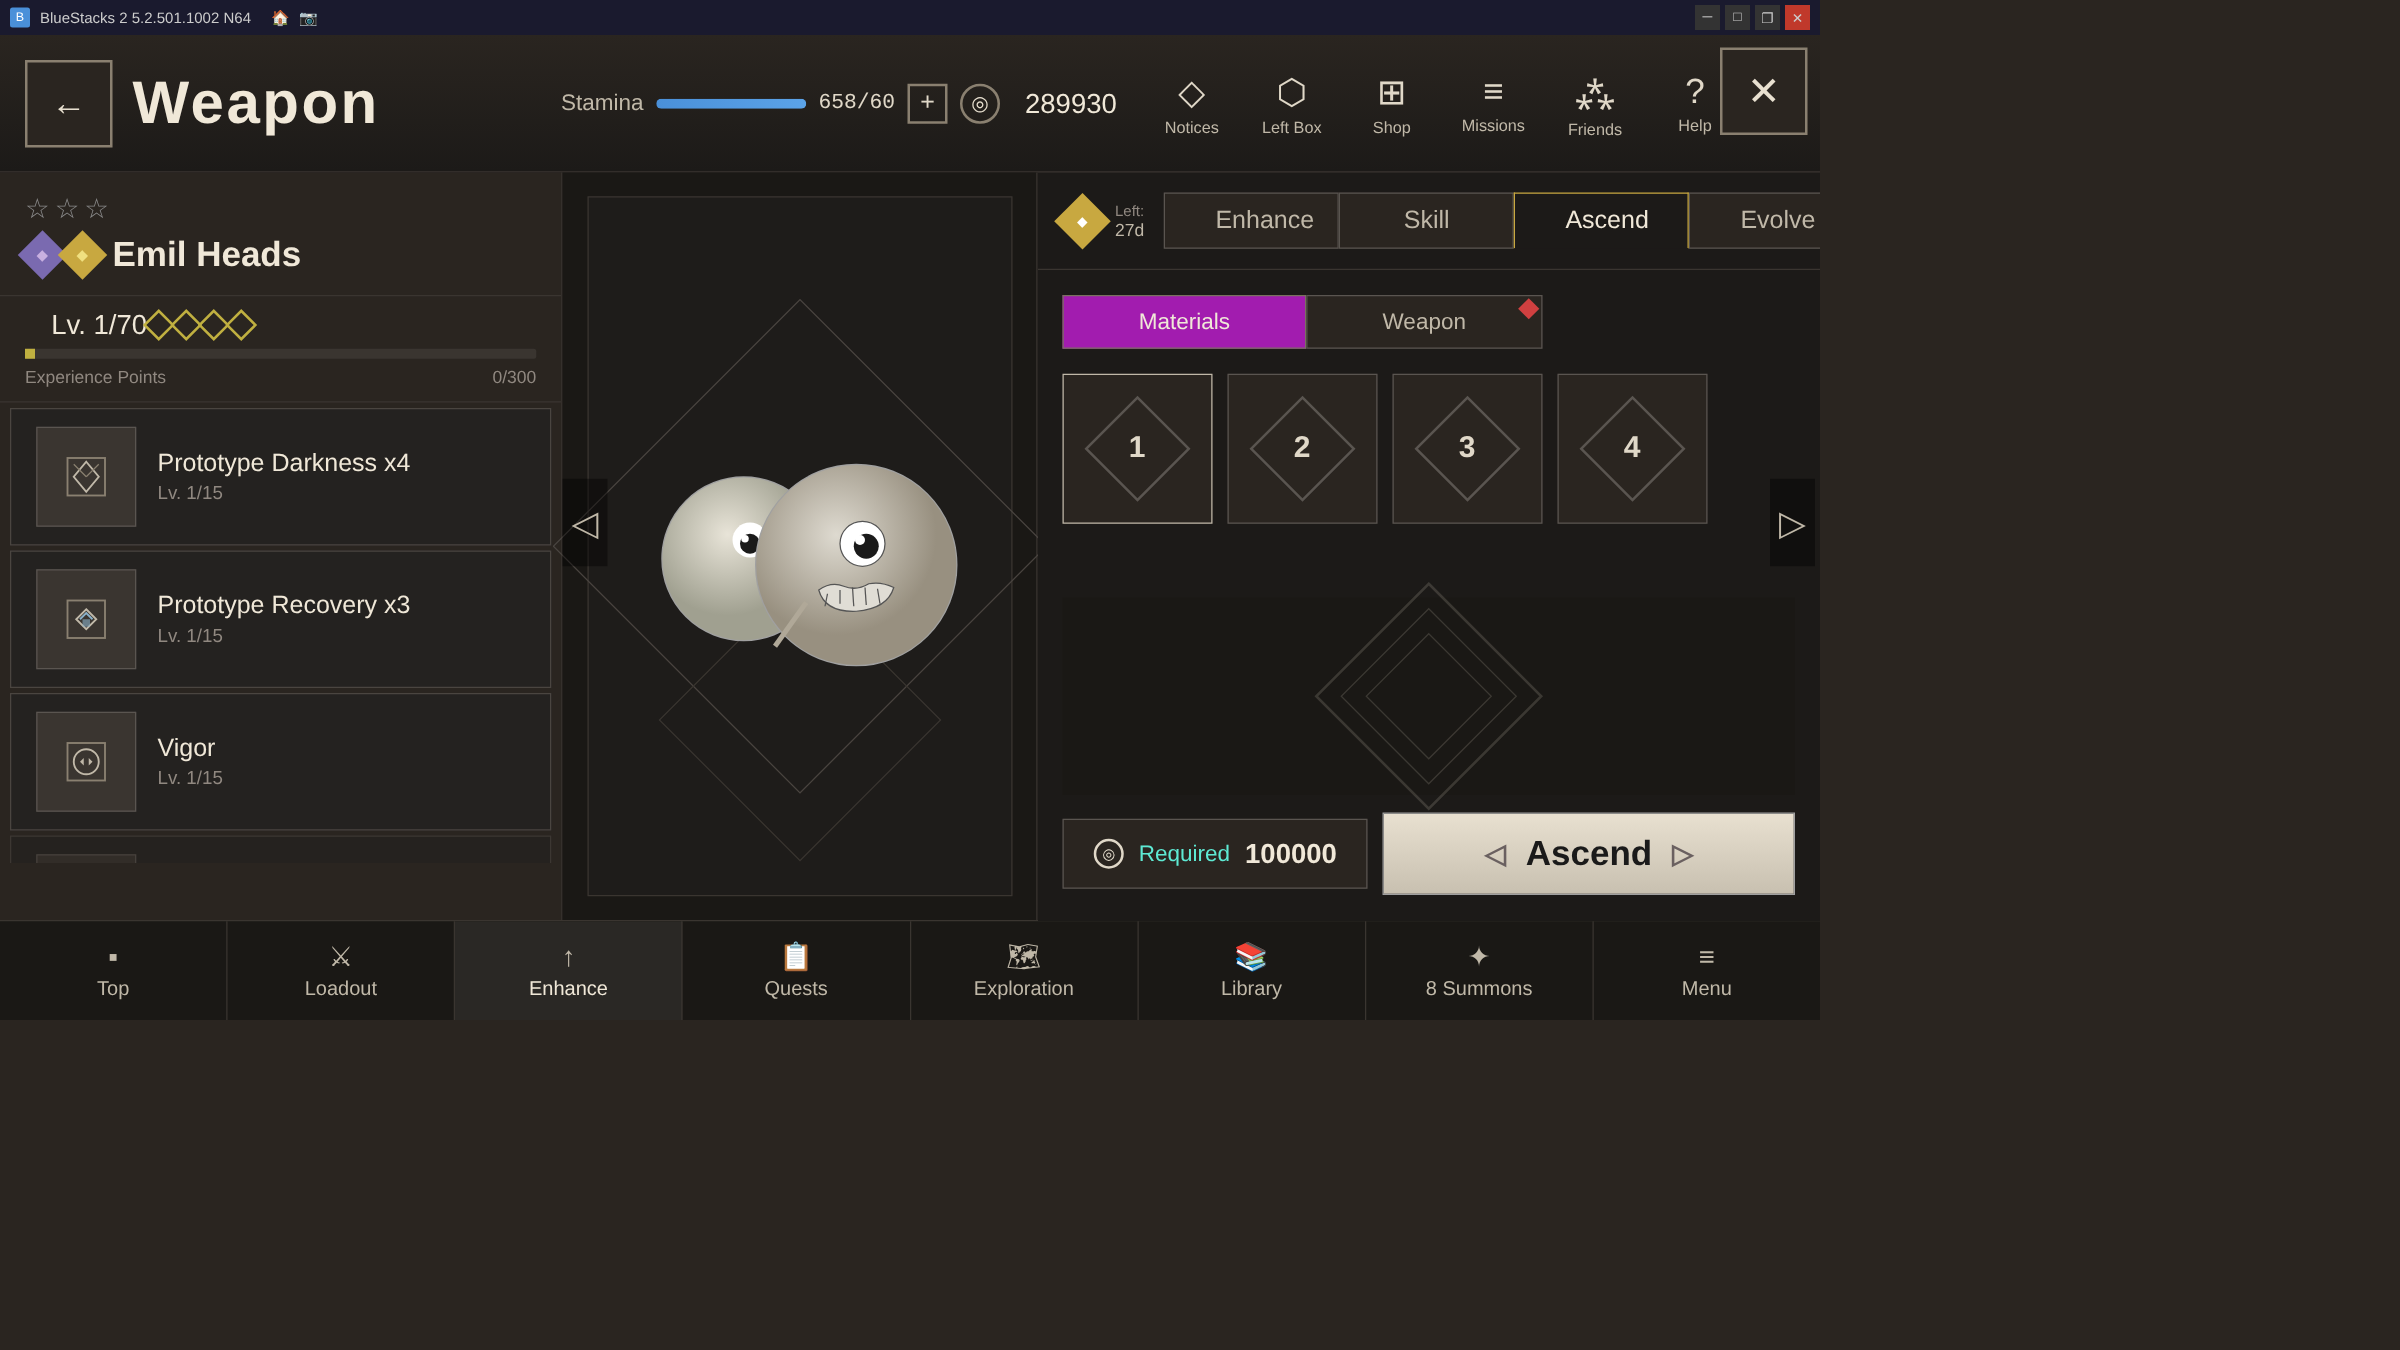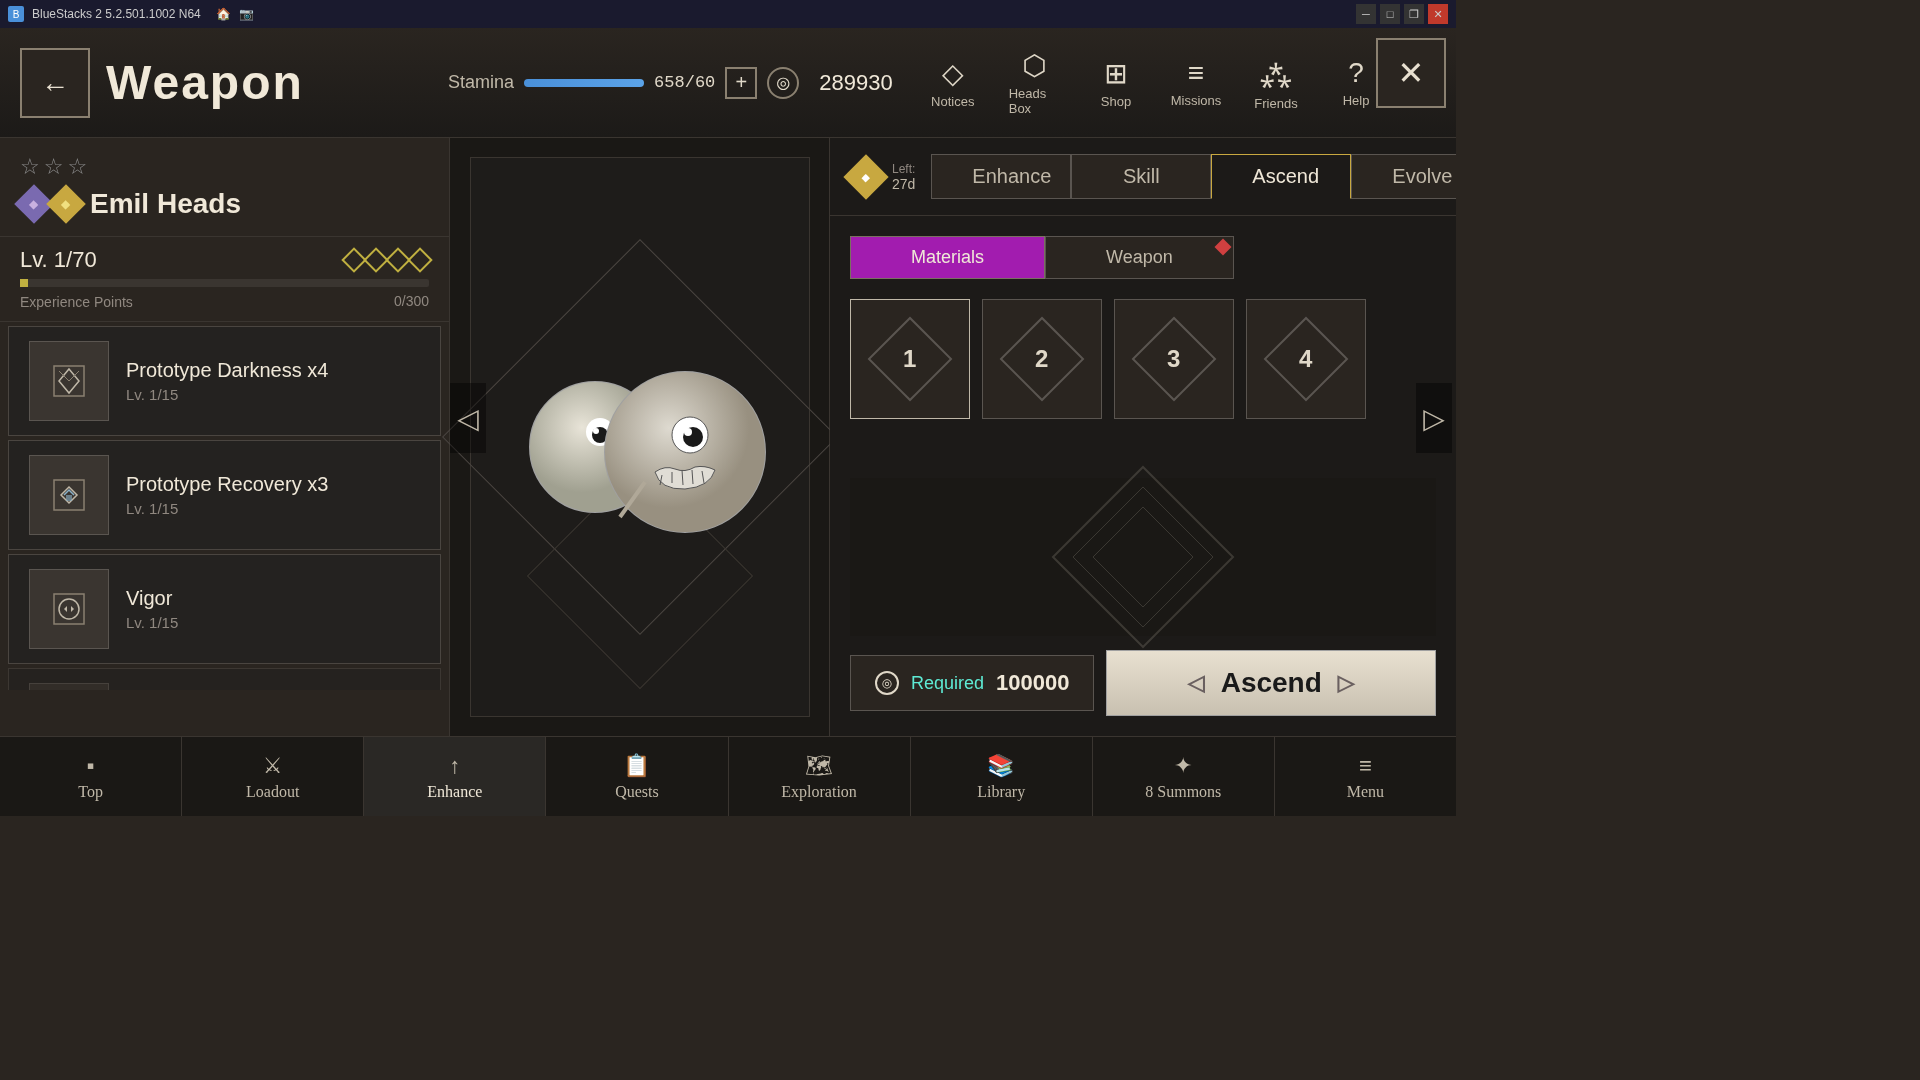--- a/index.html
+++ b/index.html
@@ -215,23 +215,23 @@
       color: #f0e8d8;
     }
 
     
     .level-section {
       padding: 10px 20px;
       border-bottom: 1px solid #3a3530;
     }
     .level-row {
       display: flex;
-      justify-content: space-between;
       align-items: center;
       margin-bottom: 6px;
+      margin-left: 21px;
     }
     .level-text {
       font-size: 22px;
       color: #f0e8d8;
     }
     .level-diamonds {
       display: flex;
       gap: 4px;
     }
     .level-diamond {
@@ -512,21 +512,20 @@
       border-right: 1px solid #3a3530;
     }
     .bottom-nav-item.active { background: #2a2825; }
     .bottom-nav-icon {
       font-size: 22px;
       color: #c0b8a8;
     }
     .bottom-nav-label {
       font-size: 16px;
       color: #c0b8a8;
-      font-family: Liberation Serif, serif;
     }
     .bottom-nav-item.active .bottom-nav-label { color: #f0e8d8; }
 
     
     .nav-arrow {
       position: absolute;
       top: 50%;
       transform: translateY(-50%);
       width: 40px; height: 80px;
       background: rgba(0,0,0,0.4);
@@ -572,21 +571,21 @@
       <div class="target-icon">◎</div>
       <span class="currency-value">289930</span>
     </div>
     <div class="top-nav">
       <div class="nav-icon-item">
         <span class="nav-icon-symbol">◇</span>
         <span class="nav-icon-label">Notices</span>
       </div>
       <div class="nav-icon-item">
         <span class="nav-icon-symbol">⬡</span>
-        <span class="nav-icon-label">Heads Box</span>
+        <span class="nav-icon-label">Left Box</span>
       </div>
       <div class="nav-icon-item">
         <span class="nav-icon-symbol">⊞</span>
         <span class="nav-icon-label">Shop</span>
       </div>
       <div class="nav-icon-item">
         <span class="nav-icon-symbol">≡</span>
         <span class="nav-icon-label">Missions</span>
       </div>
       <div class="nav-icon-item">

